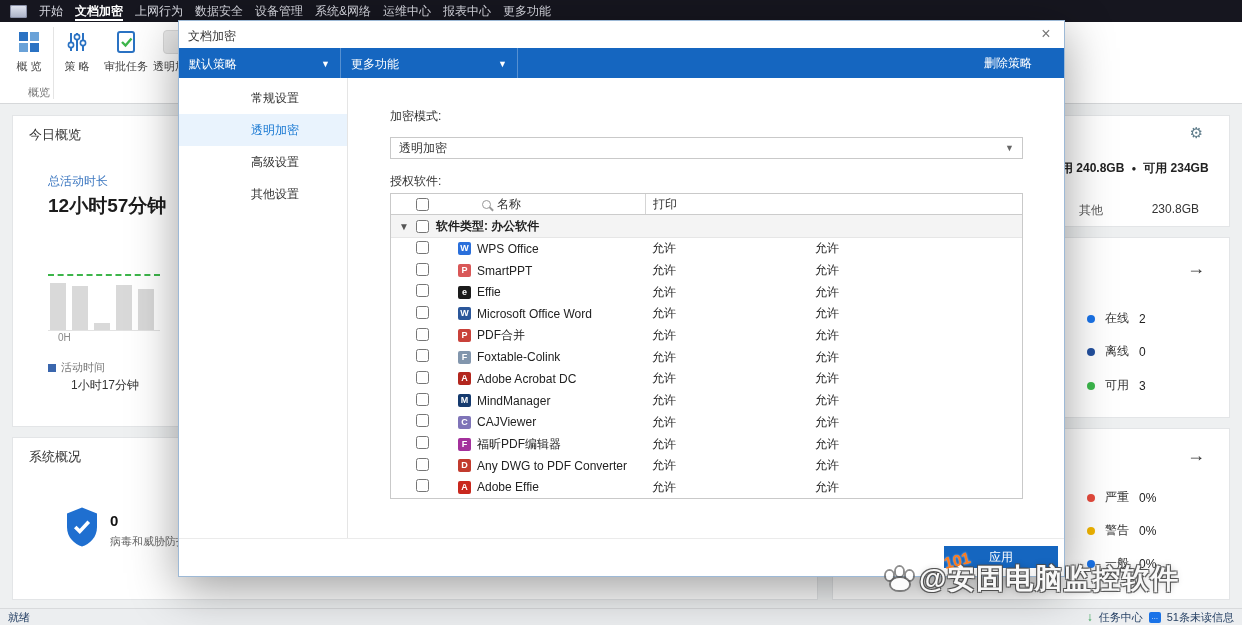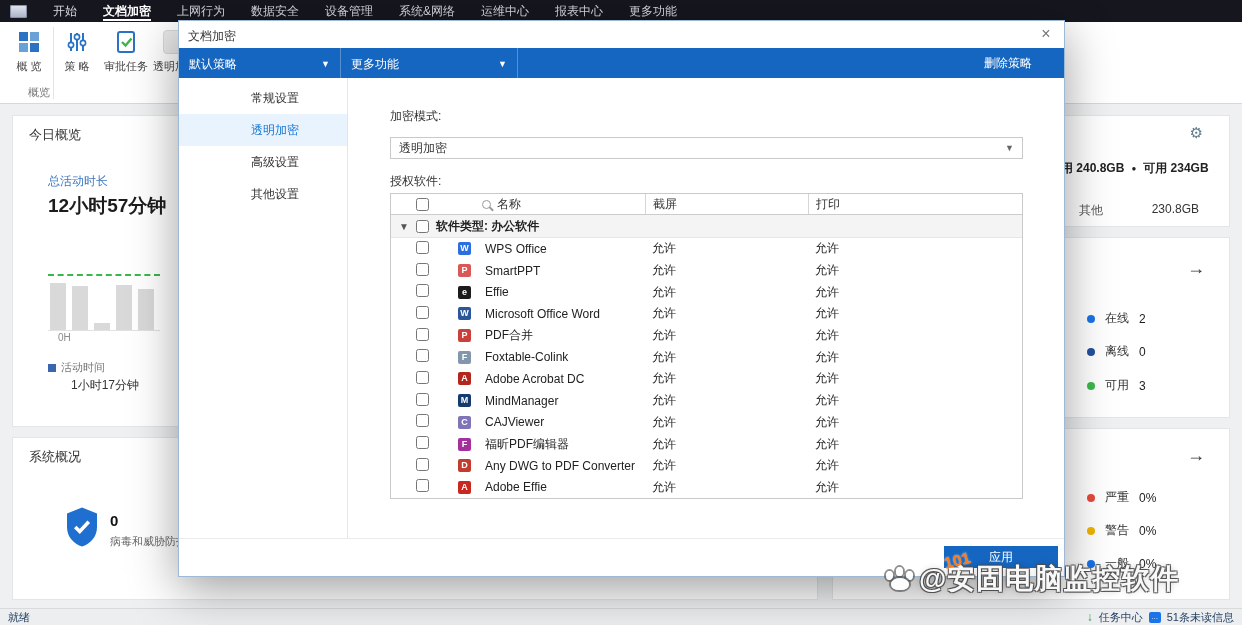--- a/index.html
+++ b/index.html
@@ -2,21 +2,21 @@
 <html><head>
 <meta charset="utf-8">
 <style>
   html,body{margin:0;padding:0;background:#444;}
   #screen{position:relative;width:1242px;height:625px;background:#eef0f1;overflow:hidden;
           font-family:"Liberation Sans",sans-serif;}
   .abs{position:absolute;}
 
   
   #menubar{position:absolute;left:0;top:0;right:0;height:22px;background:#16161f;display:flex;
-           align-items:center;gap:26px;padding-left:10px;color:#d9dae2;font-size:12px;z-index:2;}
+           align-items:center;gap:12px;padding-left:10px;color:#d9dae2;font-size:12px;z-index:2;}
   .win-icon{width:17px;height:13px;border-radius:2px;background:linear-gradient(#e3e7f2,#a9b0c6);
             box-shadow:inset 0 0 0 1px #8a90a8;cursor:pointer;}
   .menu-item{position:relative;height:22px;line-height:22px;white-space:nowrap;cursor:pointer;}
   .menu-item.active{color:#fff;font-weight:bold;}
   .menu-item.active::after{content:"";position:absolute;left:0;right:0;bottom:1px;height:2px;background:#fff;}
 
   
   #ribbon{position:absolute;left:0;top:22px;right:0;height:81px;background:#fff;border-bottom:1px solid #d6d8da;z-index:1;}
   .ribbon-item{position:absolute;top:7px;text-align:center;font-size:11px;color:#444;cursor:pointer;}
   .ribbon-item .ric{height:26px;display:flex;align-items:center;justify-content:center;margin-bottom:4px;}
@@ -83,21 +83,21 @@
   .h1{padding-left:25px;}
   .h3{padding-left:11px;gap:6px;}
   .mag{width:7px;height:7px;border:1.5px solid #999;border-radius:50%;position:relative;display:inline-block;}
   .mag::after{content:"";position:absolute;width:5px;height:1.5px;background:#999;transform:rotate(45deg);right:-4px;bottom:-2px;}
   #group-row{height:22px;display:flex;align-items:center;background:#f4f4f4;border-bottom:1px solid #e6e6e6;
              font-size:12px;font-weight:bold;color:#222;padding-left:8px;gap:7px;}
   .gcaret{font-size:10px;color:#555;}
   .trow{height:21.7px;font-size:12px;color:#222;cursor:default;}
   .c1{padding-left:25px;}
   .c2{display:flex;justify-content:flex-end;}
-  .c3{padding-left:14px;white-space:nowrap;overflow:hidden;}
+  .c3{padding-left:6px;white-space:nowrap;overflow:hidden;}
   .c4,.c5{padding-left:7px;}
   input[type=checkbox]{width:13px;height:13px;margin:0;cursor:pointer;}
   .appicon{width:13px;height:13px;border-radius:2px;color:#fff;font-size:9px;line-height:13px;
            text-align:center;display:inline-block;font-weight:bold;}
 
   #dlg-divider{position:absolute;left:0;right:0;top:517px;height:1px;background:#ebebeb;}
   #apply-btn{position:absolute;left:765px;top:525px;width:114px;height:22px;background:#1566c0;color:#fff;
              font-size:12px;border:none;cursor:pointer;}
 
   
@@ -313,21 +313,20 @@
     <div id="sw-table">
       <div id="thead" class="tgrid">
         <span class="hc h1">
             <input type="checkbox" style="">
           </span>
         <span class="hc"></span>
         <span class="hc h3">
           <span class="mag"></span>
           <span>名称</span>
         </span>
-        <span class="hc b">截屏</span>
         <span class="hc b">打印</span>
       </div>
       <div id="group-row">
         <span class="gcaret">▼</span>
         <input type="checkbox" style="">
         <span>软件类型: 办公软件</span>
       </div>
       <div>
   <div class="trow tgrid">
     <span class="c1"><input type="checkbox" style=""></span>

